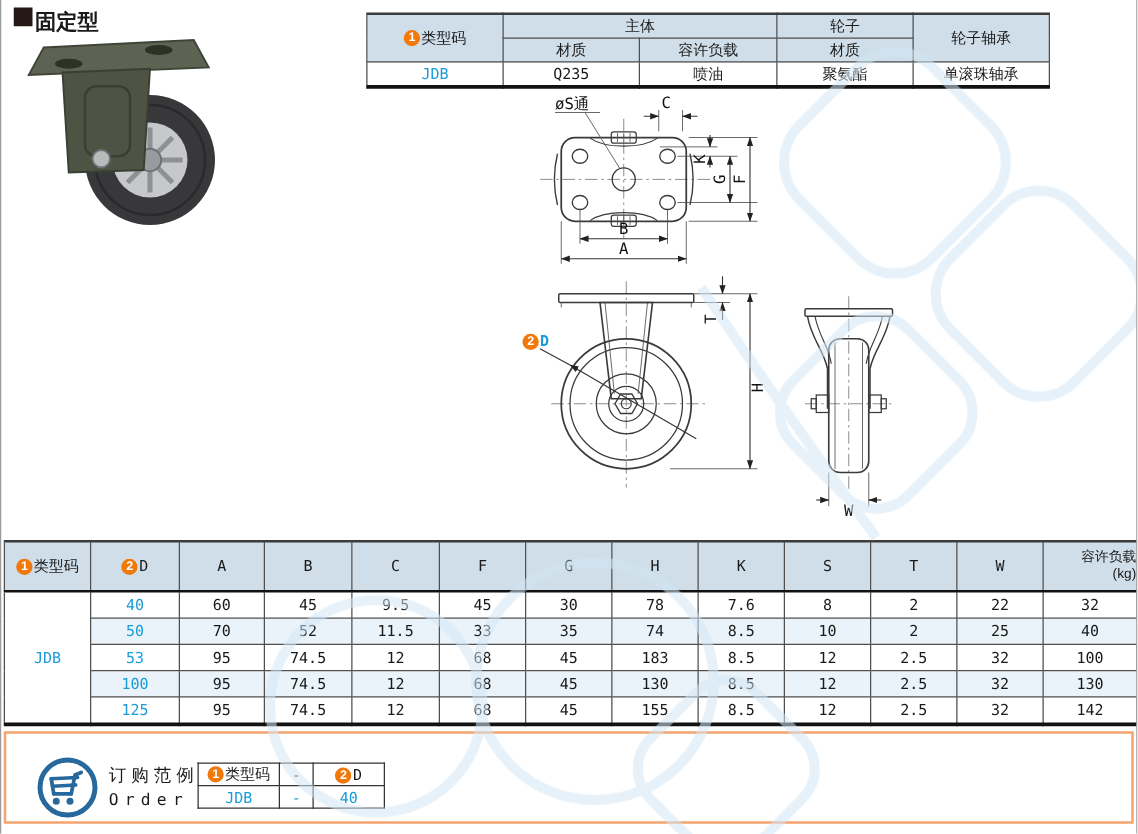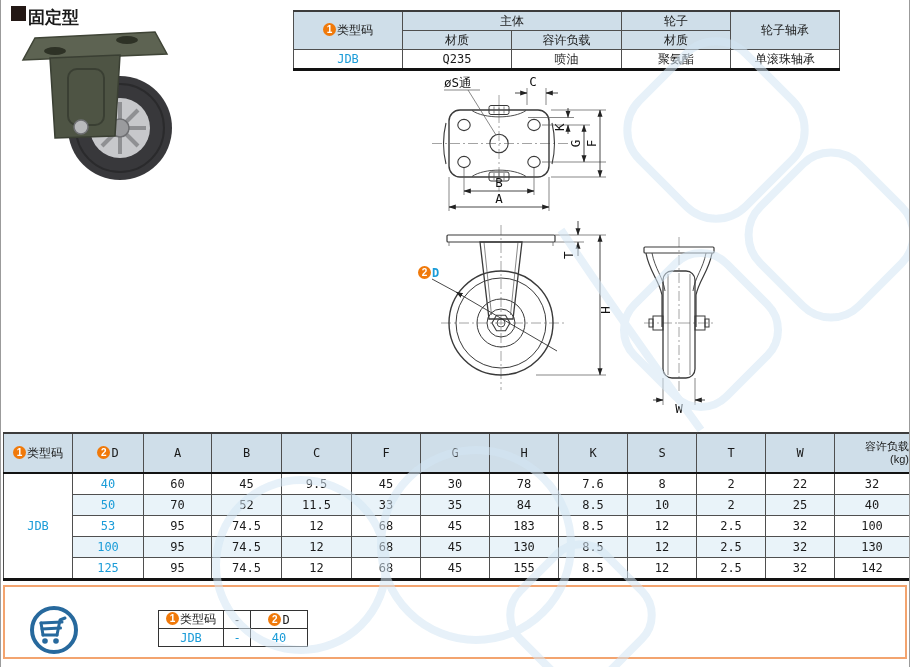--- a/index.html
+++ b/index.html
@@ -278,21 +278,21 @@
           <td>22</td>
           <td>32</td>
         </tr>
         <tr class="alt">
           <td class="blue">50</td>
           <td>70</td>
           <td>52</td>
           <td>11.5</td>
           <td>33</td>
           <td>35</td>
-          <td>84</td>
+          <td>74</td>
           <td>8.5</td>
           <td>10</td>
           <td>2</td>
           <td>25</td>
           <td>40</td>
         </tr>
         <tr>
           <td class="blue">53</td>
           <td>95</td>
           <td>74.5</td>
@@ -343,20 +343,24 @@
       <g stroke="#27699d" stroke-width="3" fill="none" stroke-linecap="round" stroke-linejoin="round">
         <path d="M36 13 L31 15 L28 30"></path>
         <path d="M12 18 L33 17"></path>
         <path d="M13 24 L31.5 23"></path>
         <path d="M14 30 L28 30"></path>
         <path d="M12 18 L14 30"></path>
       </g>
       <circle cx="16" cy="36" r="2.8" fill="#27699d"></circle>
       <circle cx="27" cy="36" r="2.8" fill="#27699d"></circle>
     </svg>
+    <div class="order-titles">
+      <div class="order-cn">订购范例</div>
+      <div class="order-en">Order</div>
+    </div>
     <table class="order-table">
       <tbody>
           <tr>
         <td class="oc1">
           <span class="num">1</span><span>类型码</span>
         </td>
         <td class="oc2">-</td>
         <td class="oc3">
           <span class="num">2</span><span class="mono">D</span>
         </td>

